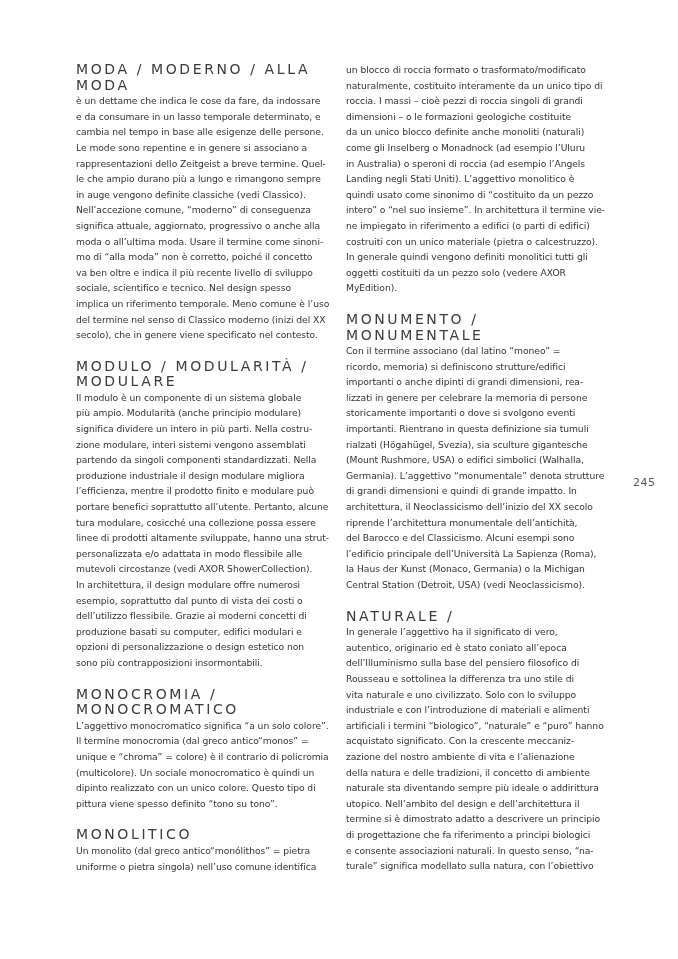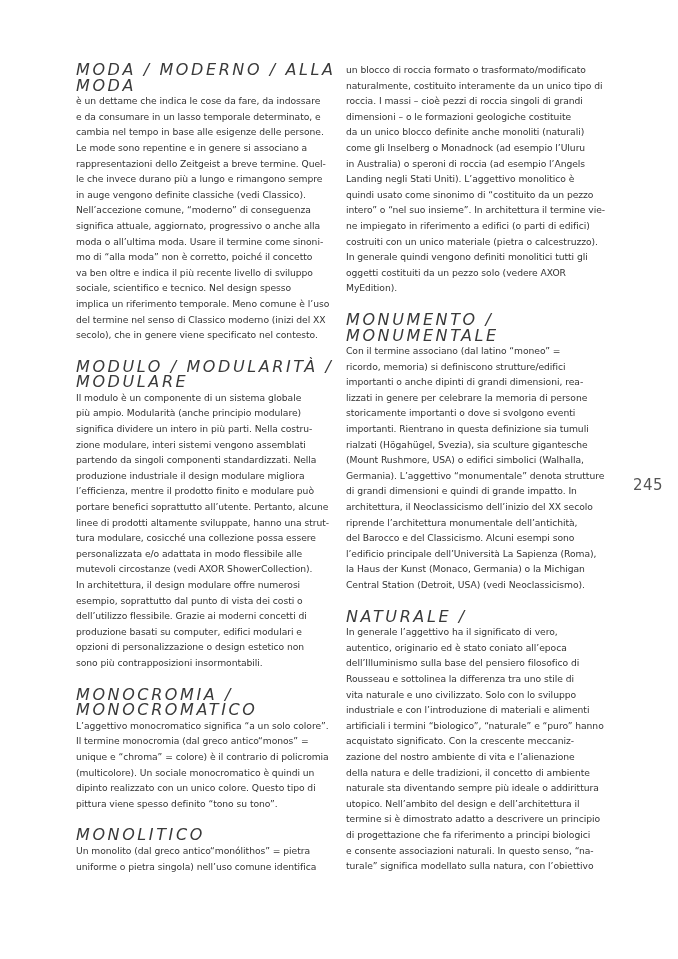--- a/index.html
+++ b/index.html
@@ -2,39 +2,39 @@
 <html><head>
 <meta charset="utf-8">
 <style>
   html, body { margin: 0; padding: 0; background: #ffffff; }
   body { width: 678px; height: 959px; position: relative; overflow: hidden;
          font-family: "DejaVu Sans", sans-serif; color: #2b2b2b; }
   .col { position: absolute; top: 62px; width: 262px; }
   .col.left { left: 76px; }
   .col.right { left: 346px; top: 62px; width: 260px; }
   .entry { margin: 0 0 16px 0; }
-  .heading { font-size: 16px; letter-spacing: 2.6px; line-height: 15.6px;
-             color: #3a3a3a; text-transform: uppercase; font-style: italic; }
+  .heading { font-size: 14px; letter-spacing: 2.6px; line-height: 15.6px;
+             color: #3a3a3a; text-transform: uppercase; }
   .body-line { font-size: 9.2px; line-height: 15.6px; white-space: nowrap;
                letter-spacing: -0.05px; color: #333; }
-  .page-number { position: absolute; left: 633px; top: 476px; font-size: 15px;
+  .page-number { position: absolute; left: 633px; top: 476px; font-size: 11px;
                  color: #555; letter-spacing: 0.5px; }
 </style>
 </head>
 <body>
 
 <div class="col left" id="col-left">
     <div class="entry">
       <div class="heading">MODA / MODERNO / ALLA MODA</div>
       <div class="body-line">è un dettame che indica le cose da fare, da indossare</div>
       <div class="body-line">e da consumare in un lasso temporale determinato, e</div>
       <div class="body-line">cambia nel tempo in base alle esigenze delle persone.</div>
       <div class="body-line">Le mode sono repentine e in genere si associano a</div>
       <div class="body-line">rappresentazioni dello Zeitgeist a breve termine. Quel-</div>
-      <div class="body-line">le che invece durano più a lungo e rimangono sempre</div>
+      <div class="body-line">le che ampio durano più a lungo e rimangono sempre</div>
       <div class="body-line">in auge vengono definite classiche (vedi Classico).</div>
       <div class="body-line">Nell’accezione comune, “moderno” di conseguenza</div>
       <div class="body-line">significa attuale, aggiornato, progressivo o anche alla</div>
       <div class="body-line">moda o all’ultima moda. Usare il termine come sinoni-</div>
       <div class="body-line">mo di “alla moda” non è corretto, poiché il concetto</div>
       <div class="body-line">va ben oltre e indica il più recente livello di sviluppo</div>
       <div class="body-line">sociale, scientifico e tecnico. Nel design spesso</div>
       <div class="body-line">implica un riferimento temporale. Meno comune è l’uso</div>
       <div class="body-line">del termine nel senso di Classico moderno (inizi del XX</div>
       <div class="body-line">secolo), che in genere viene specificato nel contesto.</div>
@@ -43,22 +43,22 @@
       <div class="heading">MODULO / MODULARITÀ /</div>
       <div class="heading">MODULARE</div>
       <div class="body-line">Il modulo è un componente di un sistema globale</div>
       <div class="body-line">più ampio. Modularità (anche principio modulare)</div>
       <div class="body-line">significa dividere un intero in più parti. Nella costru-</div>
       <div class="body-line">zione modulare, interi sistemi vengono assemblati</div>
       <div class="body-line">partendo da singoli componenti standardizzati. Nella</div>
       <div class="body-line">produzione industriale il design modulare migliora</div>
       <div class="body-line">l’efficienza, mentre il prodotto finito e modulare può</div>
       <div class="body-line">portare benefici soprattutto all’utente. Pertanto, alcune</div>
+      <div class="body-line">tura modulare, cosicché una collezione possa essere</div>
       <div class="body-line">linee di prodotti altamente sviluppate, hanno una strut-</div>
-      <div class="body-line">tura modulare, cosicché una collezione possa essere</div>
       <div class="body-line">personalizzata e/o adattata in modo flessibile alle</div>
       <div class="body-line">mutevoli circostanze (vedi AXOR ShowerCollection).</div>
       <div class="body-line">In architettura, il design modulare offre numerosi</div>
       <div class="body-line">esempio, soprattutto dal punto di vista dei costi o</div>
       <div class="body-line">dell’utilizzo flessibile. Grazie ai moderni concetti di</div>
       <div class="body-line">produzione basati su computer, edifici modulari e</div>
       <div class="body-line">opzioni di personalizzazione o design estetico non</div>
       <div class="body-line">sono più contrapposizioni insormontabili.</div>
     </div>
     <div class="entry">

